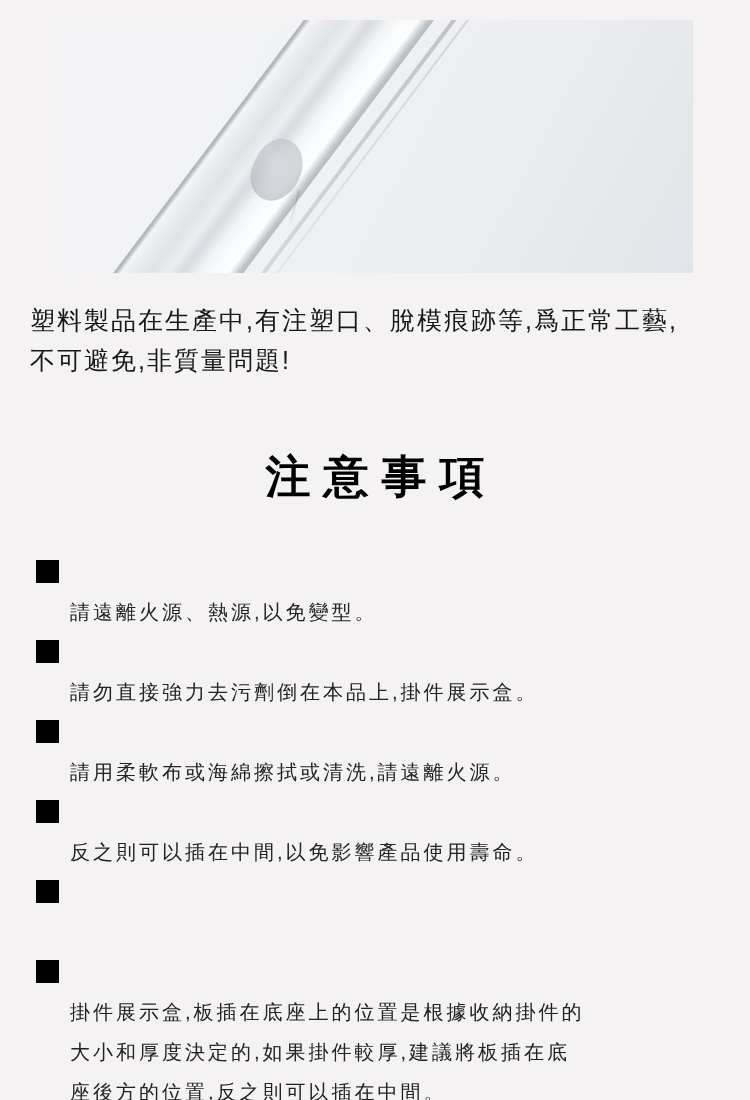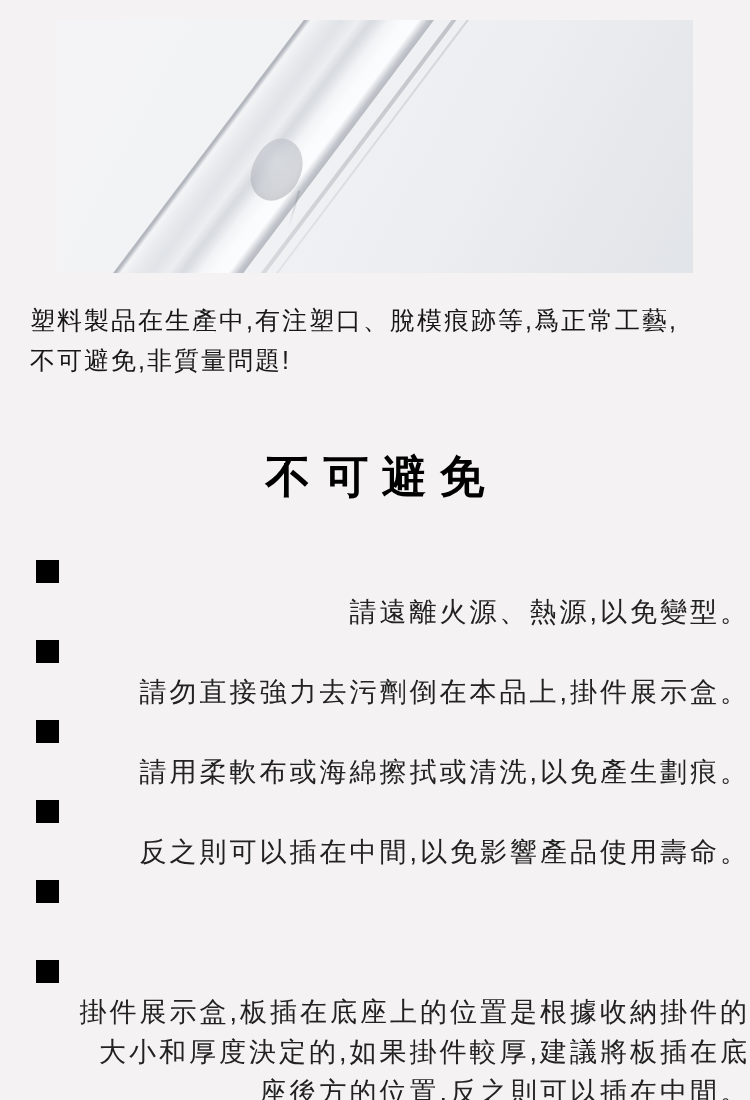--- a/index.html
+++ b/index.html
@@ -83,24 +83,23 @@
 
   
   .notes {
     position:absolute; left:36px; top:552px;
     width:714px;
     margin:0; padding:0; list-style:none;
   }
   .notes li {
     position:relative;
     padding-left:34px;
-    font-size:27px; line-height:40px; letter-spacing:3px;
+    font-size:20px; line-height:40px; letter-spacing:3px;
     color:#222;
     white-space:pre-line;
-    text-align:right;
   }
   .notes li .sq {
     position:absolute; left:0; top:8px;
     width:23px; height:23px;
     background:#000;
   }
 </style>
 </head>
 <body>
 
@@ -112,31 +111,31 @@
       <div class="band-thin-line"></div>
       <div class="band-thin-line2"></div>
     </div>
     <div class="mold-mark"></div>
     <div class="mold-drip"></div>
   </div>
 
   <div class="intro">塑料製品在生產中,有注塑口、脫模痕跡等,爲正常工藝,
 不可避免,非質量問題!</div>
 
-  <div class="title">不可避免</div>
+  <div class="title">注意事項</div>
 
   <ul class="notes">
     <li>
       <span class="sq"></span><span>請遠離火源、熱源,以免變型。</span>
     </li>
     <li>
       <span class="sq"></span><span>請勿直接強力去污劑倒在本品上,掛件展示盒。</span>
     </li>
     <li>
-      <span class="sq"></span><span>請用柔軟布或海綿擦拭或清洗,以免產生劃痕。</span>
+      <span class="sq"></span><span>請用柔軟布或海綿擦拭或清洗,請遠離火源。</span>
     </li>
     <li>
       <span class="sq"></span><span>反之則可以插在中間,以免影響產品使用壽命。</span>
     </li>
     <li>
       <span class="sq"></span>
     </li>
     <li>
       <span class="sq"></span><span>掛件展示盒,板插在底座上的位置是根據收納掛件的
 大小和厚度決定的,如果掛件較厚,建議將板插在底

